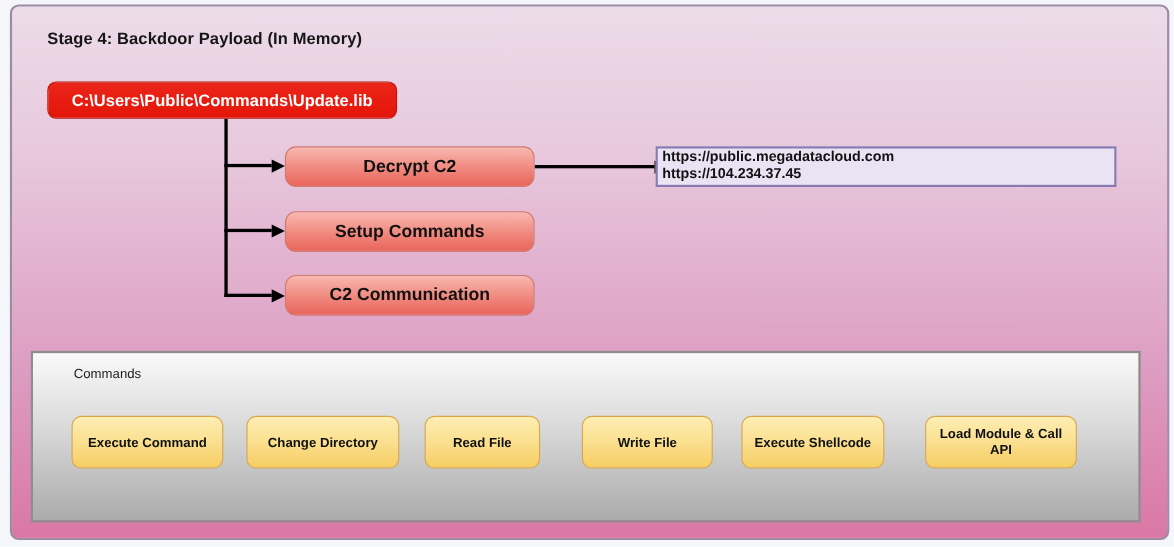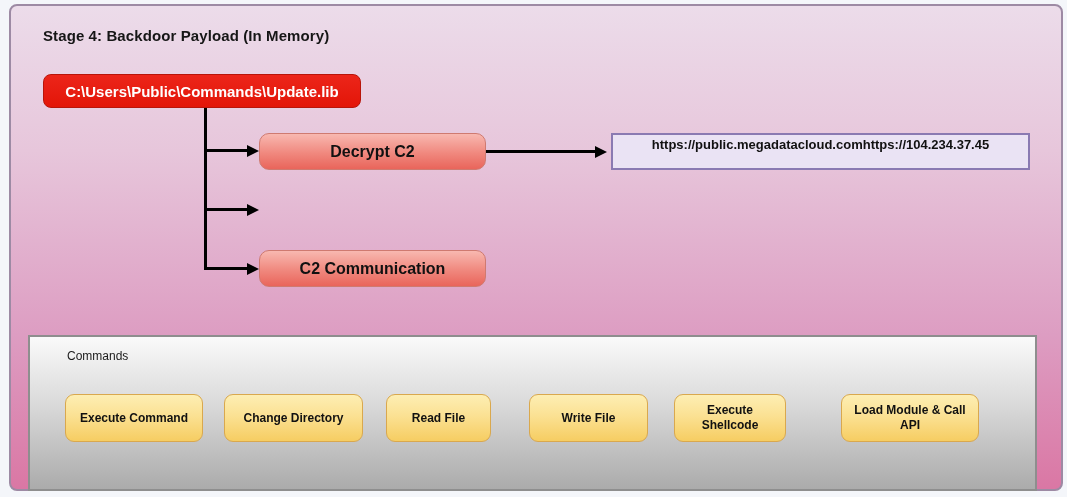--- a/index.html
+++ b/index.html
@@ -24,35 +24,35 @@
     color:#ffffff; font-size:15px; font-weight:bold;
   }
   .flow-node {
     position:absolute; left:259px; width:227px; height:37px;
     background:linear-gradient(180deg,#f8b8b0 0%,#f0887e 55%,#e9655b 100%);
     border:1px solid #cf7a70; border-radius:10px;
     display:flex; align-items:center; justify-content:center;
     color:#111; font-size:16px; font-weight:bold;
   }
   .url-box {
-    position:absolute; left:611px; top:133px; width:419px; height:37px;
+    position:absolute; left:596px; top:133px; width:419px; height:37px;
     background:#eae3f4; border:2px solid #8a7ab2;
-    padding:2px 4px; display:flex; justify-content:center;
+    padding:2px 4px; display:flex; flex-direction:column; justify-content:flex-end;
   }
   .url-line { font-size:13px; font-weight:bold; color:#111; line-height:16px; }
   .hline, .vline { position:absolute; background:#000; }
   .vline { width:3px; }
   .hline { height:3px; }
   .arrowhead {
     position:absolute; width:0; height:0;
     border-top:6px solid transparent; border-bottom:6px solid transparent;
     border-left:12px solid #000;
   }
   .commands-panel {
-    position:absolute; left:28px; top:335px; width:1009px; height:156px;
+    position:absolute; left:28px; top:319px; width:1009px; height:156px;
     border:2px solid #8e8e8e;
     background:linear-gradient(180deg,#fafafa 0%,#d9d9d9 45%,#ababab 100%);
   }
   .commands-label {
     position:absolute; left:37px; top:12px; font-size:12px; color:#1b1b1b;
   }
   .cmd-node {
     position:absolute; top:57px; height:48px;
     background:linear-gradient(180deg,#fdeeb3 0%,#fbe193 45%,#f6cd62 100%);
     border:1px solid #d9a84e; border-radius:9px;
@@ -83,20 +83,23 @@
 
   <div class="hline" style="left:204px; top:267px; width:43px;"></div>
   <div class="arrowhead" style="left:247px; top:262.5px;"></div>
 
   <div class="hline" style="left:486px; top:150px; width:109px;"></div>
   <div class="arrowhead" style="left:595px; top:145.5px;"></div>
 
   <div class="flow-node" style="top:133px;">
     <span>Decrypt C2</span>
   </div>
+  <div class="flow-node" style="top:192px;">
+    <span>Setup Commands</span>
+  </div>
   <div class="flow-node" style="top:250px;">
     <span>C2 Communication</span>
   </div>
 
   <div class="url-box">
     <div class="url-line">https://public.megadatacloud.com</div>
     <div class="url-line">https://104.234.37.45</div>
   </div>
 
   <div class="commands-panel">
@@ -106,21 +109,21 @@
     </div>
     <div class="cmd-node" style="left:194px; width:139px;">
       <span>Change Directory</span>
     </div>
     <div class="cmd-node" style="left:356px; width:105px;text-align:right;">
       <span>Read File</span>
     </div>
     <div class="cmd-node" style="left:499px; width:119px;">
       <span>Write File</span>
     </div>
-    <div class="cmd-node" style="left:644px; width:112px;">
+    <div class="cmd-node" style="left:644px; width:130px;">
       <span>Execute Shellcode</span>
     </div>
     <div class="cmd-node" style="left:811px; width:138px;">
       <span>Load Module &amp; Call API</span>
     </div>
   </div>
 
 </div>
 
 </body></html>

